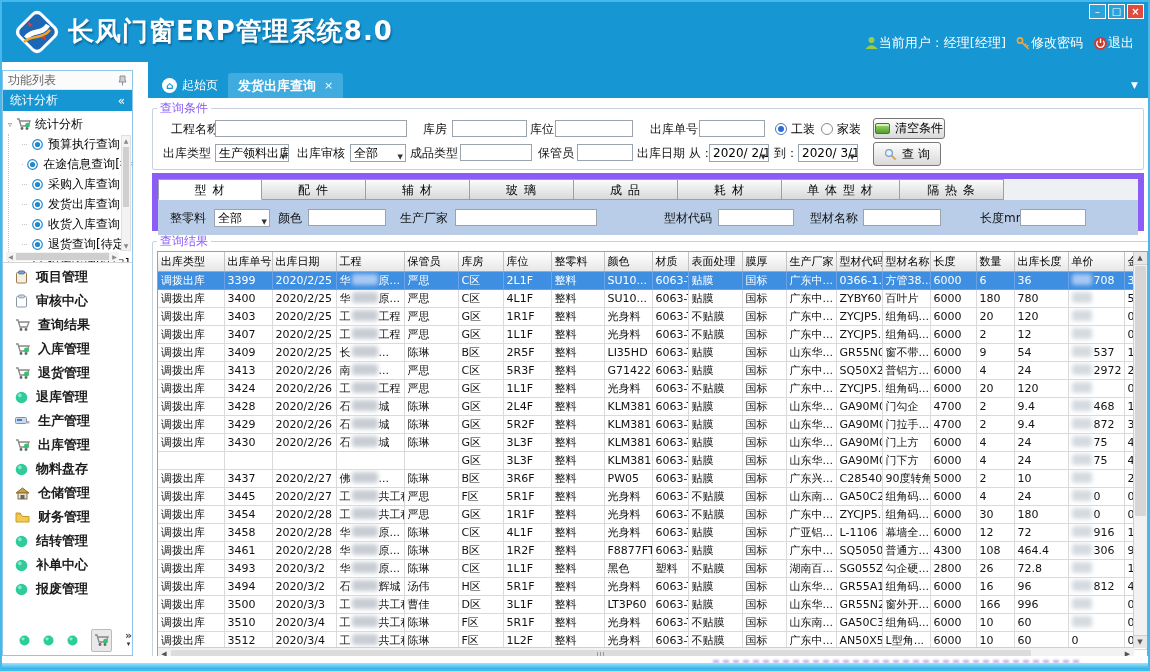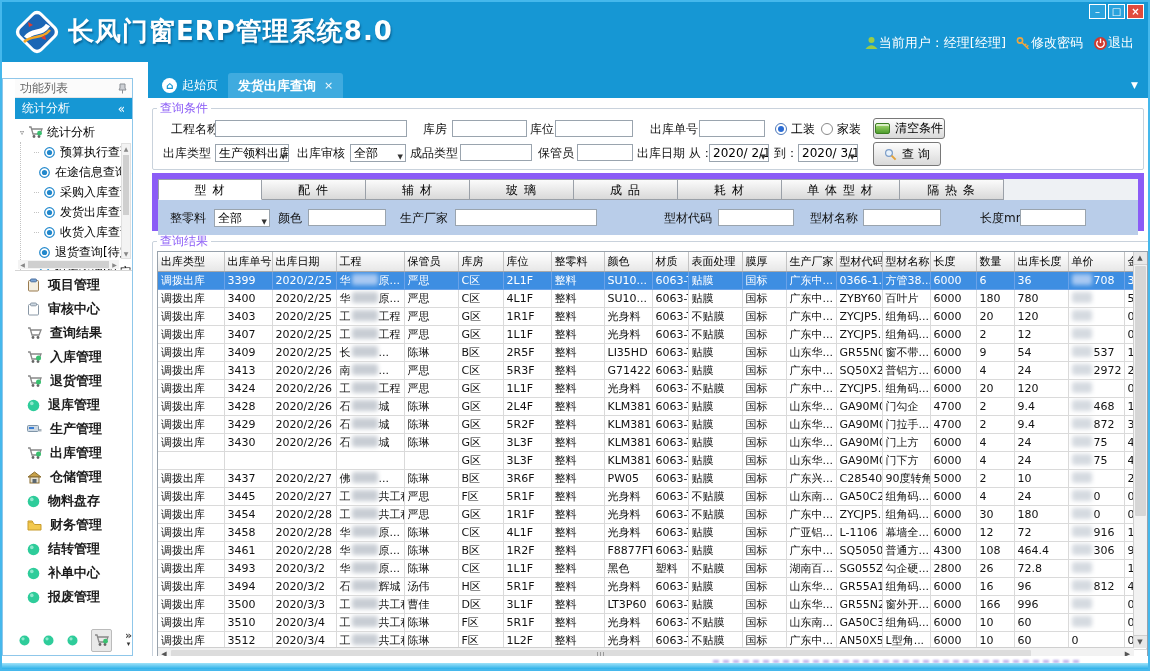--- a/index.html
+++ b/index.html
@@ -16,22 +16,22 @@
   .apptitle{position:absolute;left:66px;top:12px;font-size:26px;font-weight:bold;color:#fff;
     text-shadow:1px 2px 2px rgba(0,60,100,.55);letter-spacing:1px;}
   .winctrl{position:absolute;top:2px;right:4px;display:flex;gap:2px;}
   .wb{width:17px;height:15px;border:1px solid #fff;box-sizing:border-box;display:flex;align-items:center;
     justify-content:center;font-size:10px;line-height:10px;color:#fff;background:#2aa3dd;cursor:default;}
   .wb.close{background:#e14b3c;font-weight:bold;}
   .userbar{position:absolute;right:14px;top:32px;display:flex;align-items:center;color:#fff;font-size:13px;}
   .userbar .gap{width:10px;}
   .ic{display:inline-flex;vertical-align:middle;}
   
-  .sidebar{position:absolute;left:0;top:76px;width:131px;bottom:13px;background:#fff;
-    border:1px solid #8fc7ea;box-sizing:border-box;overflow:hidden;padding-left:12px;}
+  .sidebar{position:absolute;left:0;top:68px;width:131px;bottom:13px;background:#fff;
+    border:1px solid #8fc7ea;box-sizing:border-box;overflow:hidden;}
   .panel-header{height:18px;display:flex;justify-content:space-between;align-items:center;
     padding:0 5px;font-size:12px;color:#666;background:#fbfbfb;border-bottom:1px solid #e6e6e6;}
   .section-bar{height:21px;background:var(--titlebar);color:#fff;display:flex;justify-content:space-between;
     align-items:center;padding:0 7px;font-size:12px;}
   .tree{position:relative;height:152px;border-bottom:1px solid #d5d5d5;padding:3px 0 10px 5px;
     box-sizing:border-box;overflow:hidden;font-size:12px;}
   .tree-root{display:flex;align-items:center;gap:4px;height:20px;}
   .expander{font-size:8px;color:#777;}
   .tree ul{list-style:none;margin:0;padding:0 0 0 13px;border-left:1px dotted #c3c3c3;}
   .tree li{display:flex;align-items:center;gap:5px;height:20px;white-space:nowrap;cursor:default;text-align:center;}
@@ -357,36 +357,36 @@
               <path d="M1 2h2l2 7h7l2-5H4" fill="none" stroke="#888" stroke-width="1.3"></path>
               <circle cx="6" cy="11.5" r="1.4" fill="#666"></circle>
               <circle cx="11" cy="11.5" r="1.4" fill="#666"></circle>
               <circle cx="11.5" cy="8" r="2.5" fill="#39c06f"></circle>
             </svg>
           </span>
           <span>出库管理</span>
         </li>
         <li>
           <span class="ic">
+            <svg width="13" height="13">
+              <circle cx="6.5" cy="6.5" r="5.8" fill="#2ecc9a"></circle>
+              <circle cx="4.8" cy="4.4" r="1.8" fill="#8fe8cd"></circle>
+            </svg>
+          </span>
+          <span>物料盘存</span>
+        </li>
+        <li>
+          <span class="ic">
             <svg width="15" height="13">
               <path d="M1 6 L7.5 1 L14 6 Z" fill="#c8a24a" stroke="#8a6d2f"></path>
               <rect x="3" y="6" width="9" height="6" fill="#e7e2d2" stroke="#8a6d2f"></rect>
               <rect x="5.5" y="8" width="4" height="4" fill="#5b6770"></rect>
             </svg>
           </span>
           <span>仓储管理</span>
-        </li>
-        <li>
-          <span class="ic">
-            <svg width="13" height="13">
-              <circle cx="6.5" cy="6.5" r="5.8" fill="#2ecc9a"></circle>
-              <circle cx="4.8" cy="4.4" r="1.8" fill="#8fe8cd"></circle>
-            </svg>
-          </span>
-          <span>物料盘存</span>
         </li>
         <li>
           <span class="ic">
             <svg width="15" height="12">
               <path d="M1 3.5 h5 l1.5 2 H14 v5.5 H1 Z" fill="#f3c94e" stroke="#c79b2d"></path>
               <path d="M1 3.5 V2 h4.2 l1 1.5" fill="#f3c94e" stroke="#c79b2d"></path>
             </svg>
           </span>
           <span>财务管理</span>
         </li>

